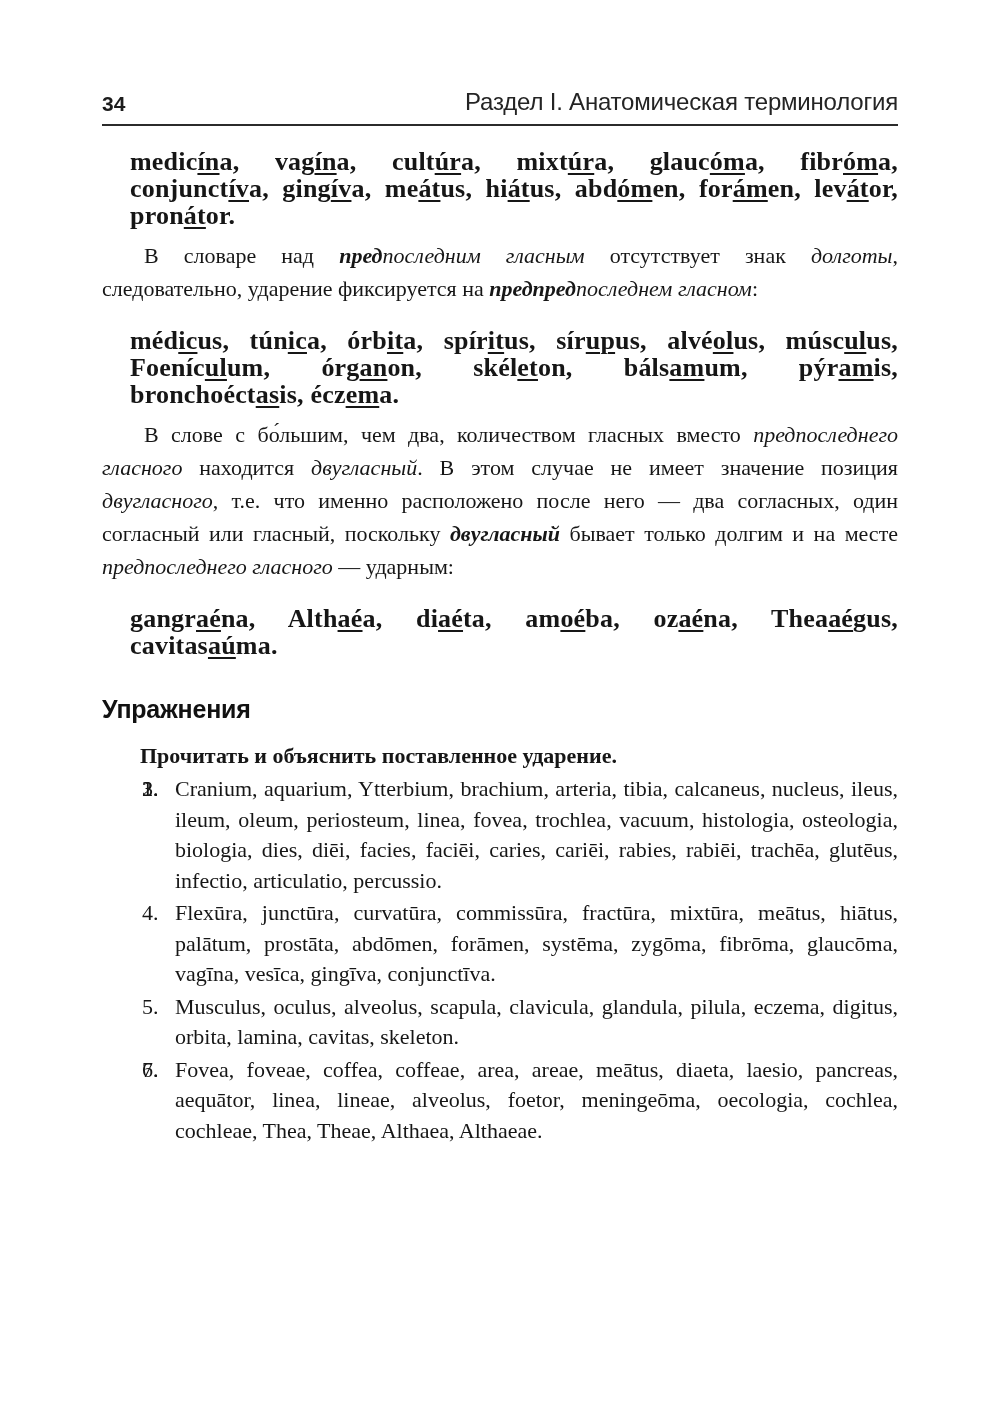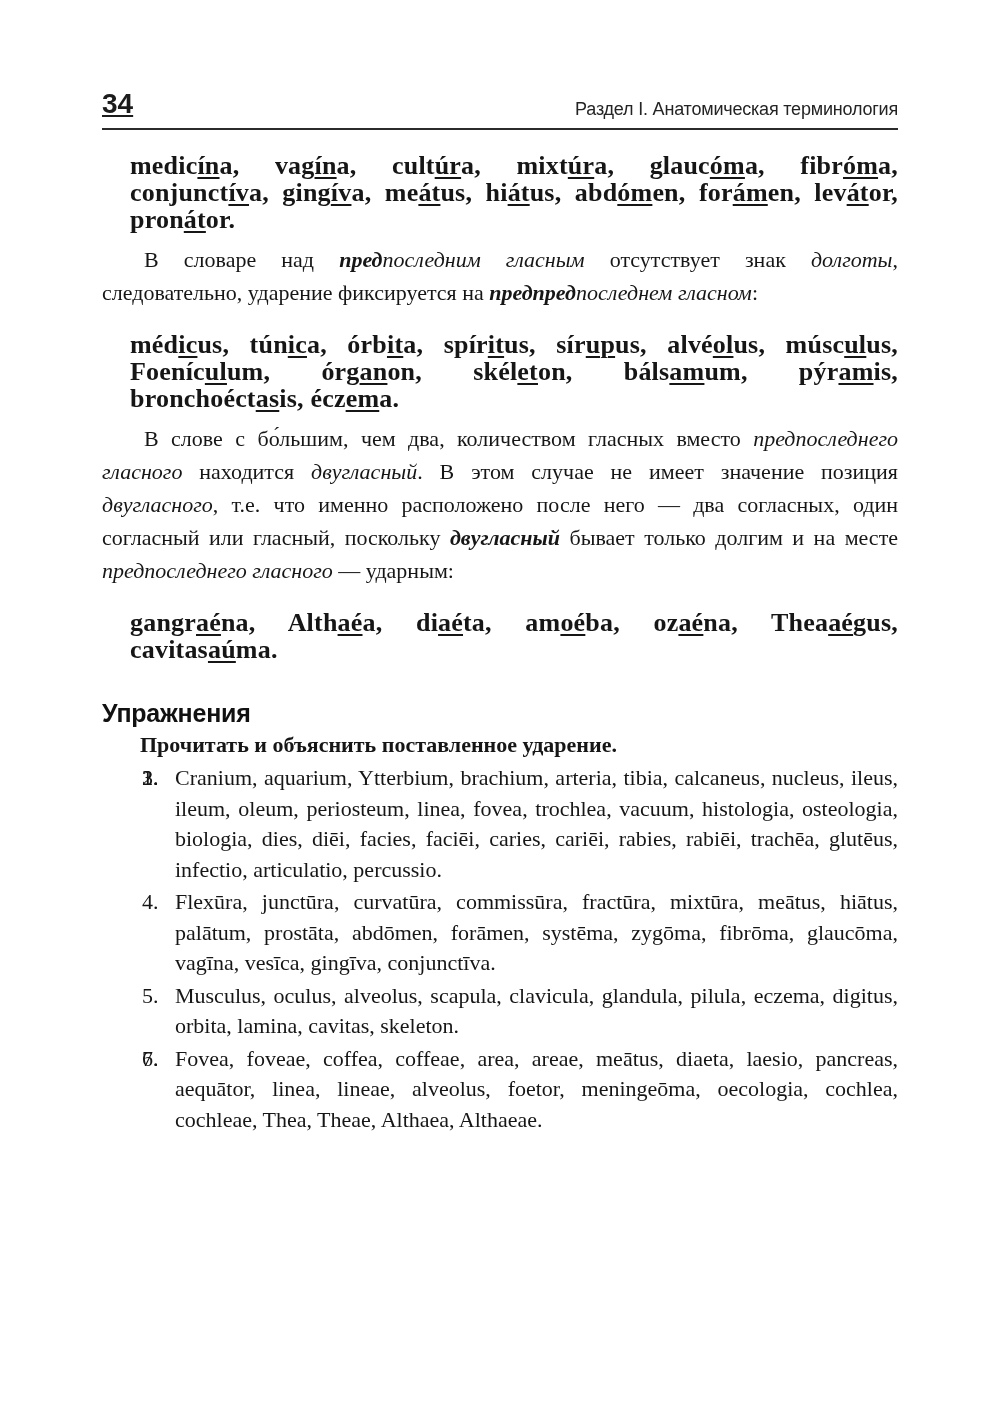--- a/index.html
+++ b/index.html
@@ -7,33 +7,33 @@
     width: 1000px; height: 1413px; margin: 0 auto; background: #ffffff;
     box-sizing: border-box; padding: 88px 102px 40px 102px;
     color: #161616; font-family: "Liberation Serif", serif; font-size: 22px;
     overflow: hidden; position: relative;
   }
   .header {
     display: flex; justify-content: space-between; align-items: flex-end;
     font-family: "Liberation Sans", sans-serif;
     border-bottom: 2.5px solid #2b2b2b; padding-bottom: 8px;
   }
-  .page-num { font-weight: bold; font-size: 28px; color: #1c1c1c; text-decoration: underline; }
-  .header-title { font-size: 18px; color: #242424; letter-spacing: -0.2px; }
+  .page-num { font-weight: bold; font-size: 21px; color: #1c1c1c; }
+  .header-title { font-size: 24px; color: #242424; letter-spacing: -0.2px; }
 
   .terms {
     font-weight: bold; text-align: justify; line-height: 27px;
     font-size: 26px; margin: 22px 0 10px 28px; letter-spacing: 0.2px;
   }
   .para {
     margin: 10px 0; text-indent: 42px; text-align: justify; line-height: 33px;
   }
   .heading {
     font-family: "Liberation Sans", sans-serif; font-size: 25px; font-weight: bold;
-    color: #111; margin: 36px 0 1px 0; letter-spacing: -0.2px;
+    color: #111; margin: 36px 0 16px 0; letter-spacing: -0.2px;
   }
   .intro { font-weight: bold; margin: 0 0 3px 0; text-indent: 38px; line-height: 31px; }
 
   .ex { position: relative; padding-left: 73px; text-align: justify; line-height: 30.5px; margin: 0 0 2px 0; }
   .ex-num { position: absolute; left: 40px; top: 0; }
 
   .b { font-weight: bold; }
   .i { font-style: italic; }
   .u { text-decoration: underline; text-decoration-thickness: 2px; text-underline-offset: 3px; }
 </style>

